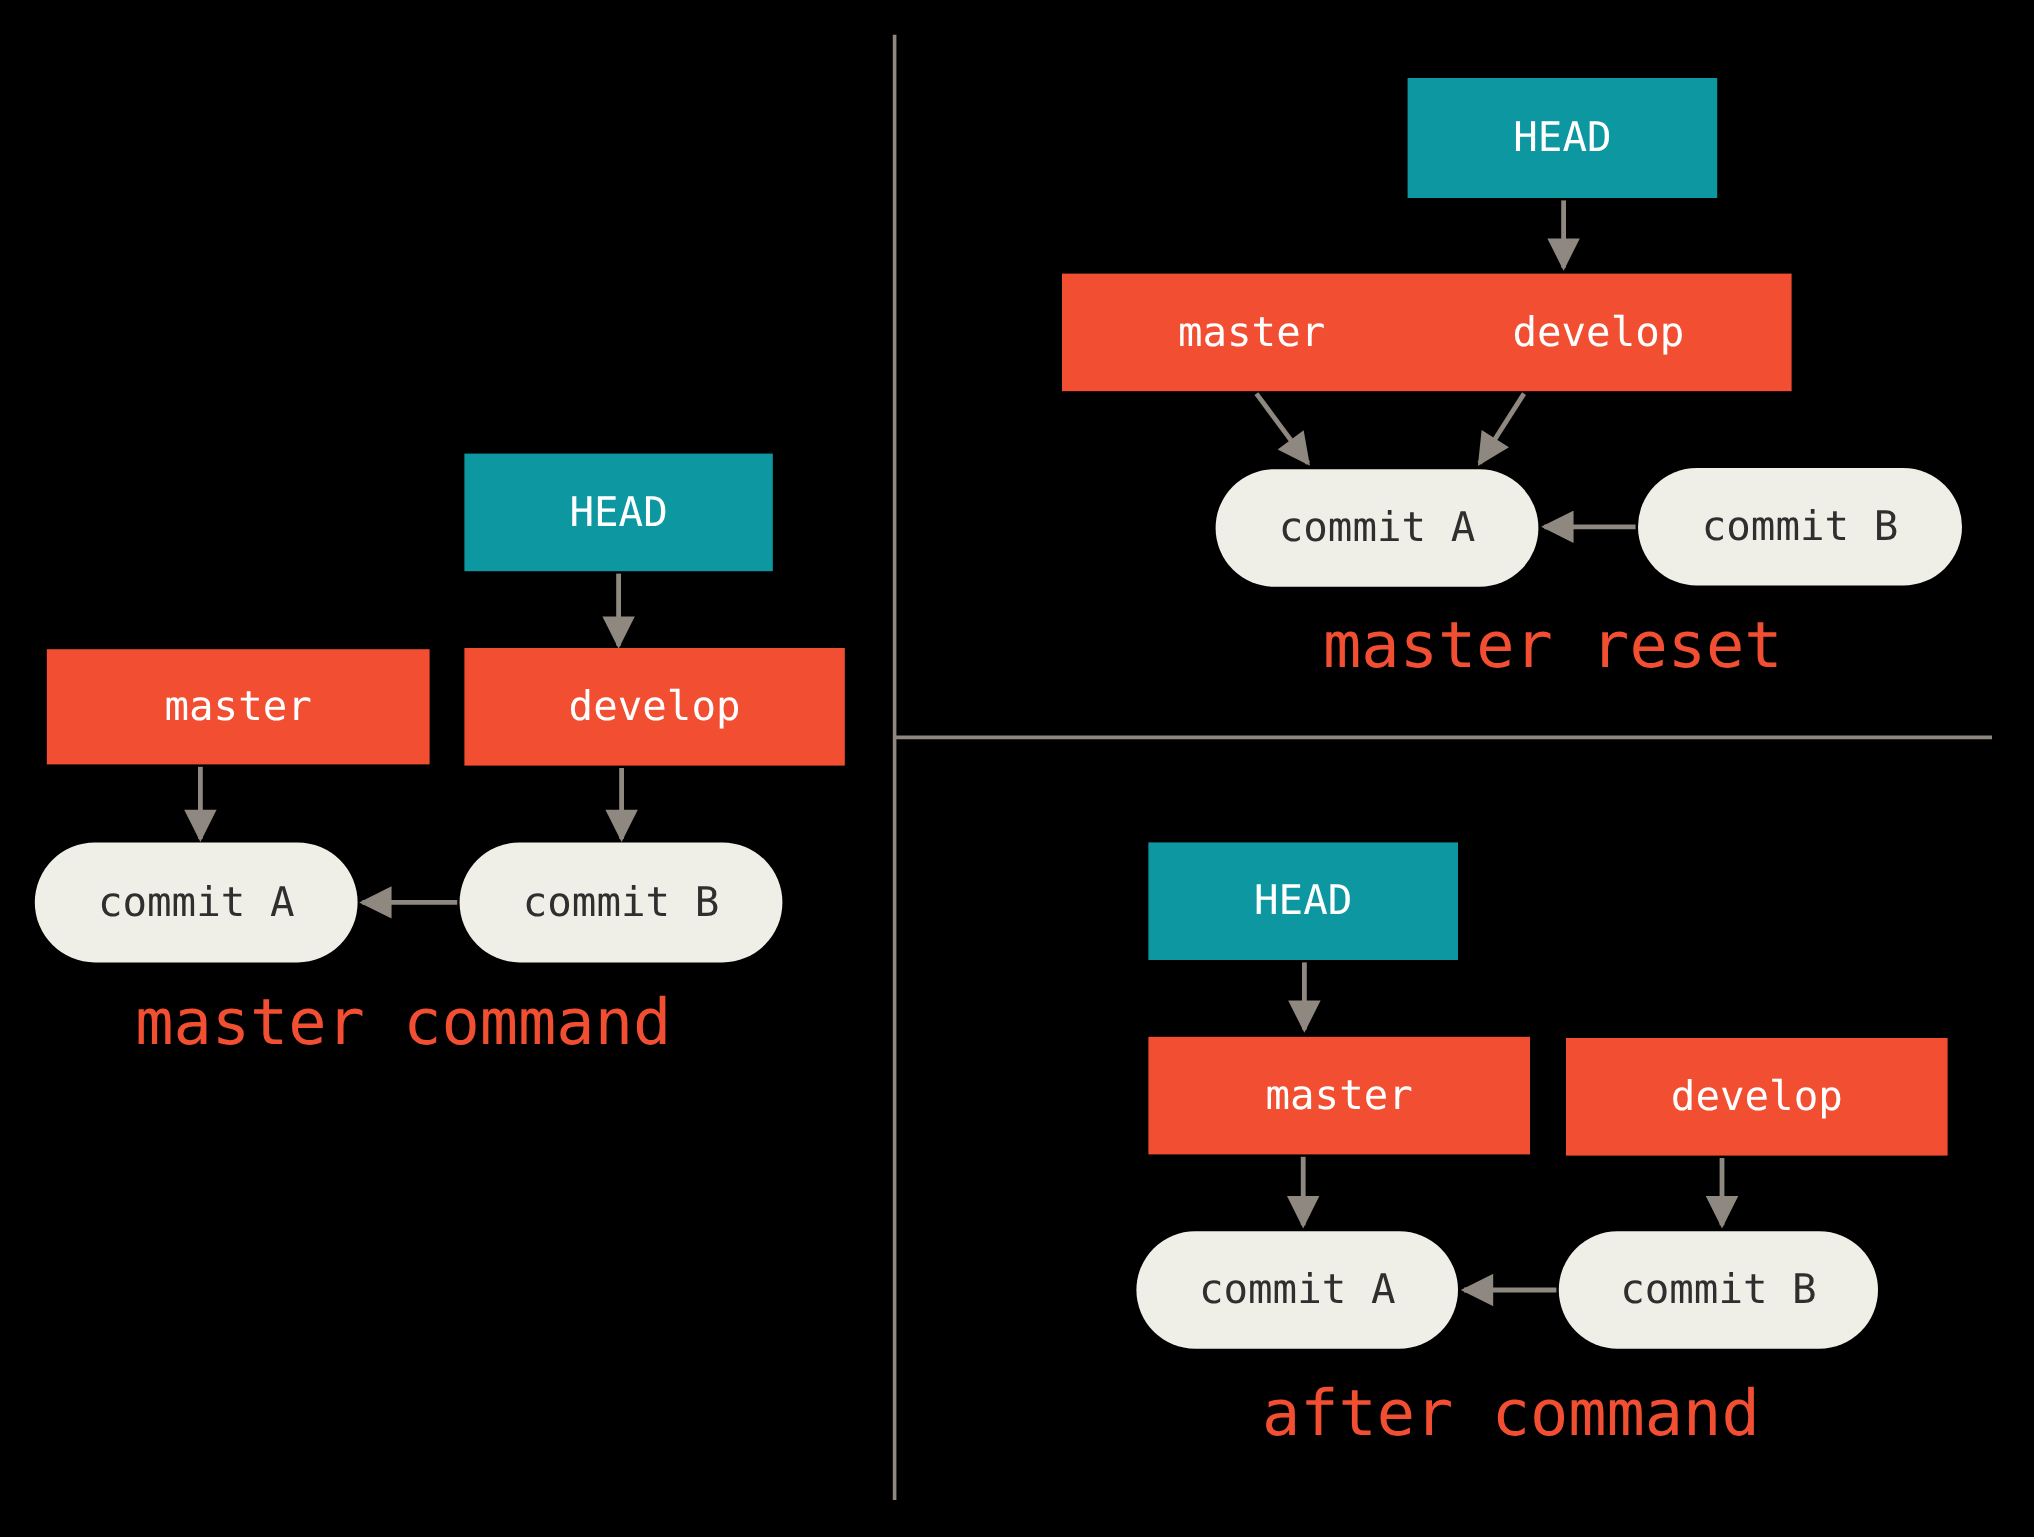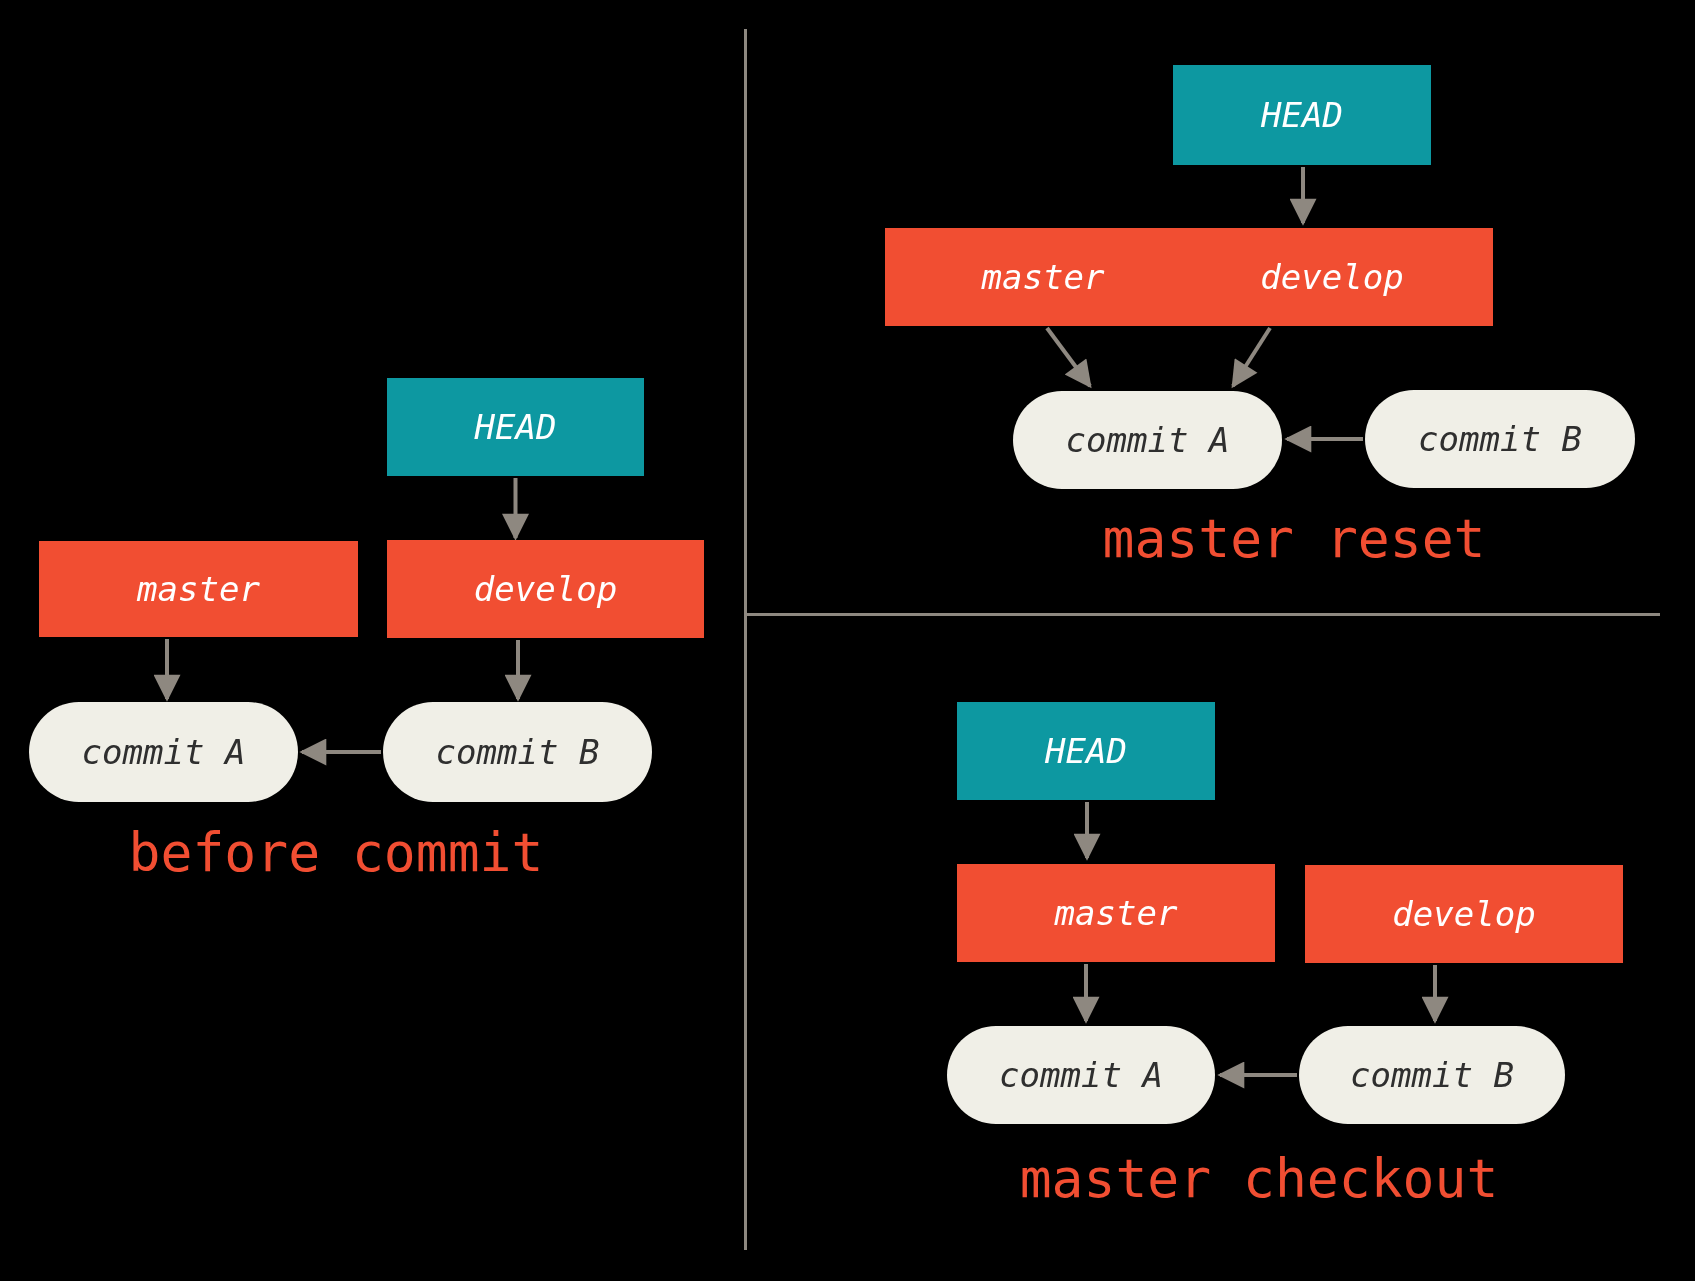--- a/index.html
+++ b/index.html
@@ -19,21 +19,20 @@
     width:1695px;height:1281px;
     background:var(--bg);
     overflow:hidden;
     font-family:"DejaVu Sans Mono","Liberation Mono",monospace;
   }
   .node{
     position:absolute;
     display:flex;align-items:center;justify-content:center;
     font-size:34px;
     box-sizing:border-box;
-    font-style:italic;
   }
   .ref{ background:var(--orange); color:var(--box-text); }
   .head{ background:var(--teal); color:var(--box-text); }
   .commit{
     background:var(--oval-bg);
     color:var(--oval-text);
     border-radius:50px;
   }
   .refwide{ background:var(--orange); }
   .refwide .reflabel{
@@ -90,21 +89,21 @@
   <div class="node head" style="left:387px;top:378px;width:257px;height:98px;">HEAD</div>
 
   <div class="node ref" style="left:39px;top:541px;width:319px;height:96px;">master</div>
 
   <div class="node ref" style="left:387px;top:540px;width:317px;height:98px;">develop</div>
 
   <div class="node commit" style="left:29px;top:702px;width:269px;height:100px;">commit A</div>
 
   <div class="node commit" style="left:383px;top:702px;width:269px;height:100px;">commit B</div>
 
-  <div class="caption" style="left:336px;top:826px;">before commit</div>
+  <div class="caption" style="left:336px;top:826px;">master command</div>
 
   <div class="node head" style="left:1173px;top:65px;width:258px;height:100px;">HEAD</div>
 
   <div class="node refwide" style="left:885px;top:228px;width:608px;height:98px;">
     <span class="reflabel" style="left:158px;">master</span>
     <span class="reflabel" style="left:447px;">develop</span>
   </div>
 
   <div class="node commit" style="left:1013px;top:391px;width:269px;height:98px;">commit A</div>
 
@@ -115,15 +114,15 @@
   <div class="node head" style="left:957px;top:702px;width:258px;height:98px;">HEAD</div>
 
   <div class="node ref" style="left:957px;top:864px;width:318px;height:98px;">master</div>
 
   <div class="node ref" style="left:1305px;top:865px;width:318px;height:98px;">develop</div>
 
   <div class="node commit" style="left:947px;top:1026px;width:268px;height:98px;">commit A</div>
 
   <div class="node commit" style="left:1299px;top:1026px;width:266px;height:98px;">commit B</div>
 
-  <div class="caption" style="left:1259px;top:1152px;">master checkout</div>
+  <div class="caption" style="left:1259px;top:1152px;">after command</div>
 
 </div>
 
 </body></html>

